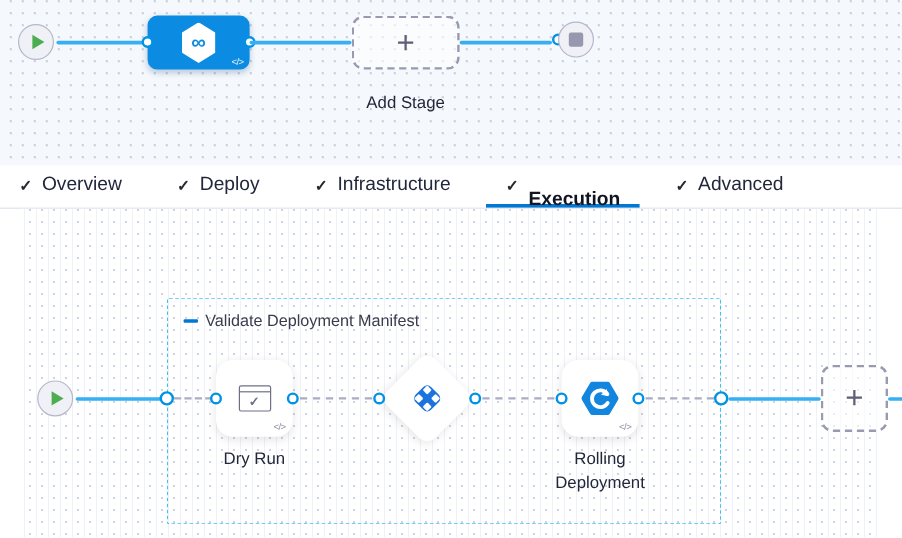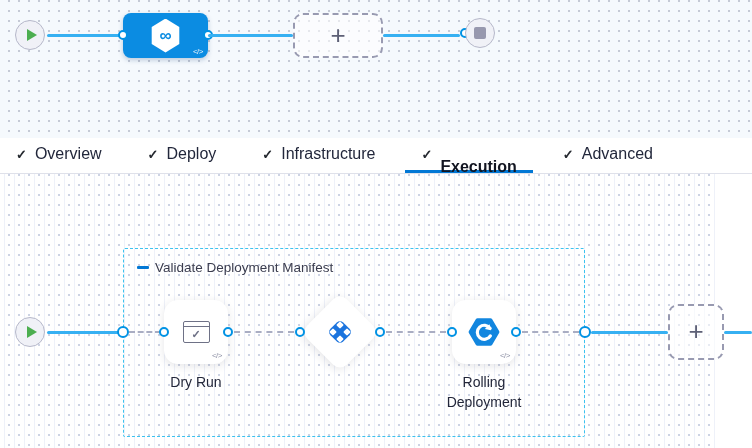--- a/index.html
+++ b/index.html
@@ -7,21 +7,21 @@
   .app { position:relative; width:752px; height:448px; overflow:hidden; background:#fff; }
 
   
   .stage-canvas {
     position:absolute; left:0; top:0; width:752px; height:138px;
     background-color:#f5f9fd;
     background-image:radial-gradient(#c5cad6 1px, transparent 1.2px);
     background-size:10px 10px; background-position:4px 6px;
   }
   .exec-canvas {
-    position:absolute; left:0; top:174px; width:717px; height:274px;
+    position:absolute; left:16px; top:174px; width:717px; height:274px;
     background-color:#ffffff;
     background-image:
       radial-gradient(#cdd3e4 1px, transparent 1.2px),
       linear-gradient(90deg, #eef1f9 1px, transparent 1px);
     background-size:10px 10px, 10px 100%;
     background-position:4px 6px, 4px 0;
   }
 
   
   .tab-bar {
@@ -145,20 +145,21 @@
       <span>+</span>
     </div>
 
     <div class="hline" style="left:383px; top:34px; width:77px;"></div>
 
     <span class="port" style="left:460px; top:28px;"></span>
     <div class="endpoint" style="left:465px; top:18px;">
       <div class="stop-sq"></div>
     </div>
 
+    <div class="node-label" style="left:288px; top:75px; width:100px;">Add Stage</div>
   </div>
 
   <div class="tab-bar">
     <div class="tab">
       <span class="tick">✓</span>
       <span class="tab-label">Overview</span>
     </div>
     <div class="tab">
       <span class="tick">✓</span>
       <span class="tab-label">Deploy</span>

